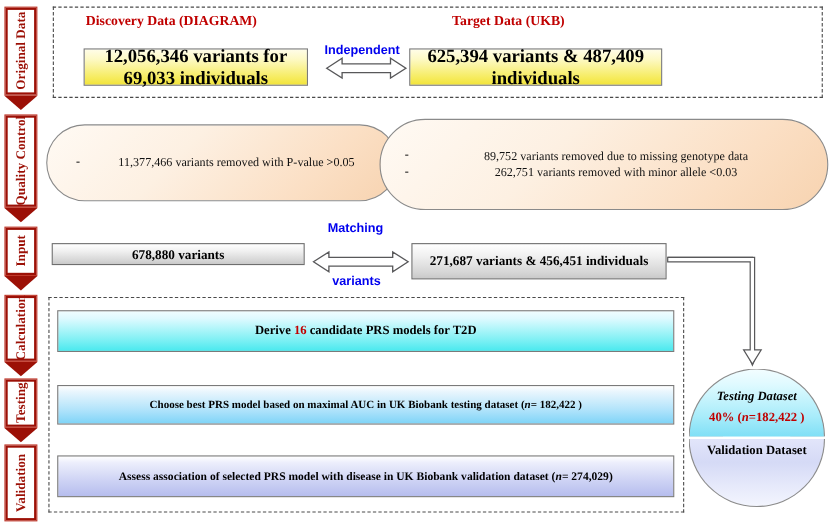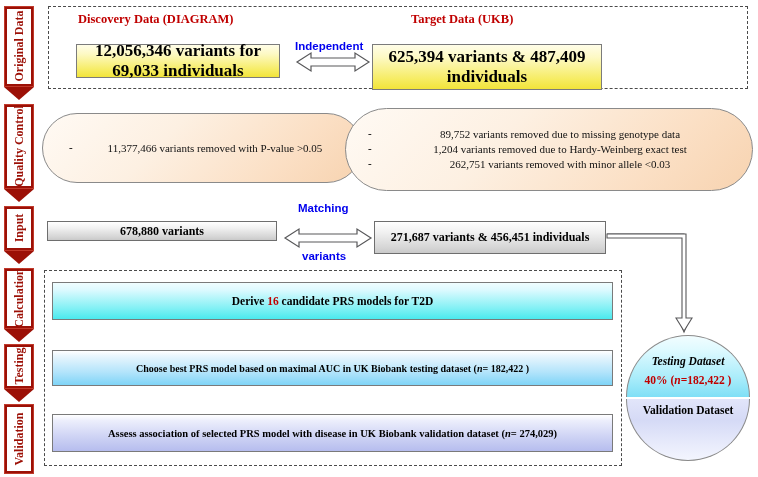--- a/index.html
+++ b/index.html
@@ -237,34 +237,33 @@
     <div class="txt" style="top:35px;"><span>Validation</span></div>
   </div>
 
   <div class="dashed-group" style="left:48px; top:6px; width:700px; height:83px;"></div>
 
   <div class="heading" style="left:78px; top:12px;">Discovery Data (DIAGRAM)</div>
   <div class="heading" style="left:411px; top:12px;">Target Data (UKB)</div>
 
   <div class="box box-yellow" style="left:76px; top:44px; width:204px; height:34px;">12,056,346 variants for 69,033 individuals</div>
 
-  <div class="box box-yellow" style="left:372px; top:44px; width:230px; height:46px;">625,394 variants &amp; 487,409  individuals</div>
+  <div class="box box-yellow" style="left:372px; top:44px; width:230px; height:34px;">625,394 variants &amp; 487,409  individuals</div>
 
   <div class="conn-label" style="left:295px; top:40px;">Independent</div>
 
   <div class="pill" style="left:42px; top:113px; width:320px; height:70px;">
     <div class="pill-inner">
       <span class="bul">11,377,466 variants removed with P-value &gt;0.05</span>
     </div>
   </div>
 
   <div class="pill" style="left:345px; top:108px; width:408px; height:83px;">
     <div class="pill-inner" style="padding-left:22px;">
       <span class="bul">89,752 variants removed  due to missing genotype data</span>
-      <span class="bul">1,204 variants removed due to Hardy-Weinberg exact test</span>
       <span class="bul">262,751 variants removed with minor allele &lt;0.03</span>
     </div>
   </div>
 
   <div class="box box-gray" style="left:47px; top:221px; width:230px; height:20px;">678,880 variants</div>
 
   <div class="box box-gray" style="left:374px; top:221px; width:232px; height:33px;">271,687 variants &amp; 456,451 individuals</div>
 
   <div class="conn-label" style="left:298px; top:202px;">Matching</div>
   <div class="conn-label" style="left:302px; top:250px;">variants</div>

